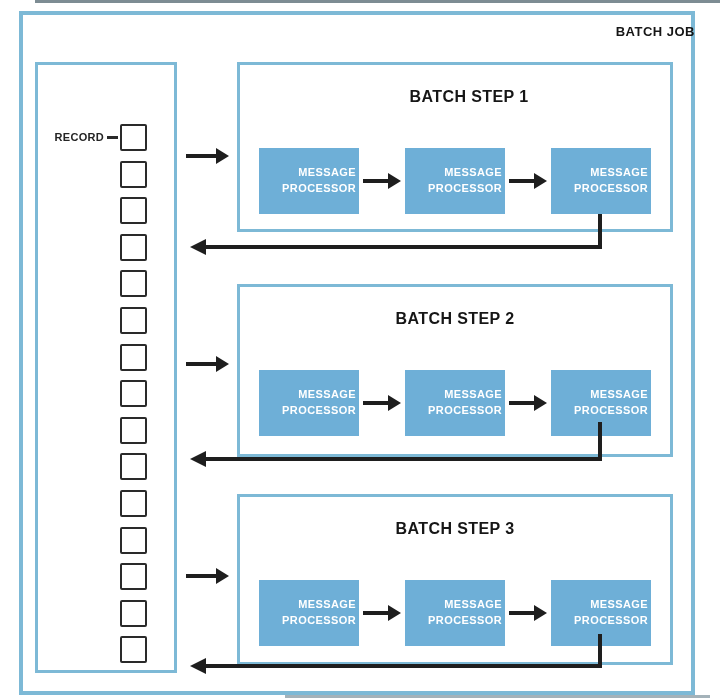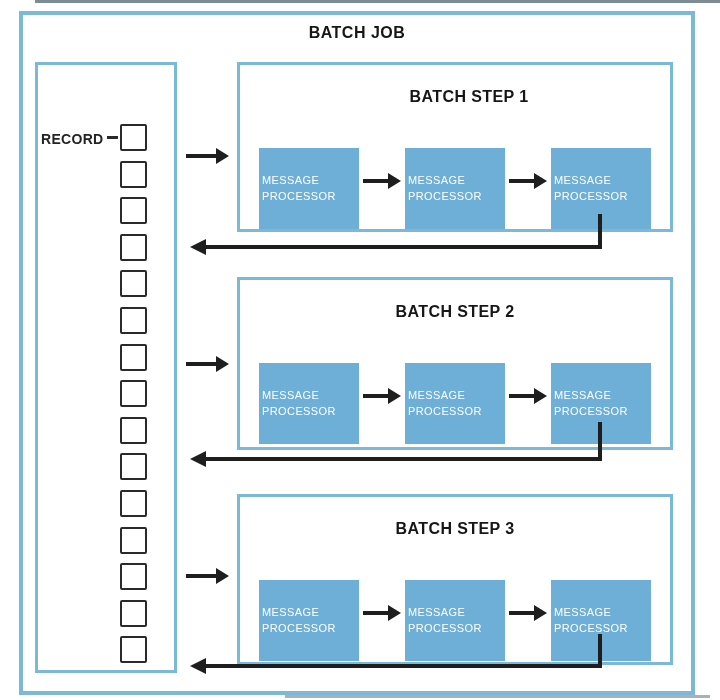--- a/index.html
+++ b/index.html
@@ -13,45 +13,45 @@
   .canvas{
     position:relative;width:720px;height:700px;background:var(--background);
     font-family:"Liberation Sans",sans-serif;color:var(--text-dark);overflow:hidden;
   }
   
   .edge-top{position:absolute;left:35px;top:0;width:685px;height:3px;background:#5d6f78;opacity:.8;}
   .edge-bottom{position:absolute;left:285px;top:695px;width:425px;height:3px;background:#7d929b;opacity:.7;}
 
   .outer-frame{position:absolute;left:19px;top:11px;width:676px;height:684px;
     border:4px solid var(--border-blue);box-sizing:border-box;background:var(--background);}
-  .job-title{position:absolute;left:19px;top:24px;width:676px;text-align:center;
-    font-weight:bold;font-size:16px;letter-spacing:.5px;}
+  .job-title{position:absolute;left:19px;top:24px;width:676px;text-align:right;
+    font-weight:bold;font-size:13px;letter-spacing:.5px;}
 
   
   .queue-panel{position:absolute;left:35px;top:62px;width:142px;height:611px;
     border:3px solid var(--border-blue);box-sizing:border-box;background:var(--background);}
   .queue-title{position:absolute;left:35px;top:82px;width:142px;text-align:center;
     font-weight:bold;font-size:16px;letter-spacing:.4px;}
-  .record-label{position:absolute;left:41px;top:131px;width:63px;
-    font-weight:bold;font-size:14px;letter-spacing:.3px;color:#242424;}
+  .record-label{position:absolute;left:41px;top:131px;width:63px;text-align:right;
+    font-weight:bold;font-size:11px;letter-spacing:.3px;color:#242424;}
   .record-pointer{position:absolute;left:107px;top:136px;width:11px;height:2.5px;background:#2a2a2a;}
   .record-list{position:absolute;left:120px;top:124px;display:flex;flex-direction:column;gap:9.6px;}
   .record-box{width:27px;height:27px;border:2.5px solid #2a2a2a;border-radius:2px;
     background:#fff;box-sizing:border-box;}
 
   
   .step{position:absolute;left:237px;width:436px;border:3px solid var(--border-blue);
     box-sizing:border-box;background:var(--background);}
   .step-1{top:62px;height:170px;padding-left:28px;}
-  .step-2{top:277px;height:173px;}
+  .step-2{top:284px;height:173px;}
   .step-3{top:494px;height:171px;}
   .step-title{margin-top:23px;text-align:center;font-weight:bold;font-size:16px;letter-spacing:.4px;}
-  .processor{position:absolute;top:83px;width:100px;height:81px;background:var(--processor-blue);
-    color:#fff;font-weight:normal;font-size:11px;letter-spacing:.4px;line-height:1.45;
-    display:flex;align-items:center;justify-content:center;text-align:left;padding:0 3px;box-sizing:border-box;}
+  .processor{position:absolute;top:83px;width:100px;height:66px;background:var(--processor-blue);
+    color:#fff;font-weight:bold;font-size:11px;letter-spacing:.4px;line-height:1.45;
+    display:flex;align-items:center;justify-content:center;text-align:right;padding:0 3px;box-sizing:border-box;}
   .proc-1{left:19px;} .proc-2{left:165px;} .proc-3{left:311px;}
 
   
   .h-arrow{position:absolute;height:16px;}
   .h-arrow .shaft{position:absolute;left:0;right:11px;top:6.2px;height:3.5px;background:var(--arrow-black);}
   .h-arrow .head{position:absolute;right:0;top:0;width:0;height:0;
     border-left:13px solid var(--arrow-black);border-top:8px solid transparent;border-bottom:8px solid transparent;}
   .flow-a{left:123px;top:108px;width:38px;}
   .flow-b{left:269px;top:108px;width:38px;}
   .queue-arrow{width:43px;left:186px;}

